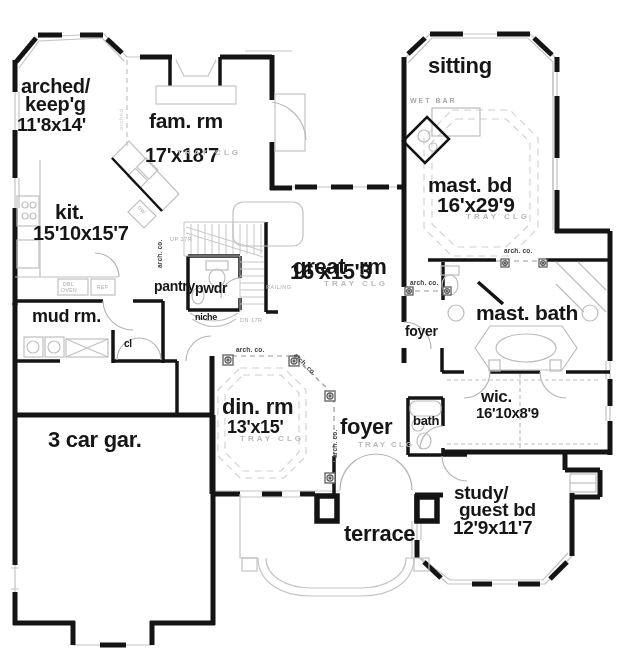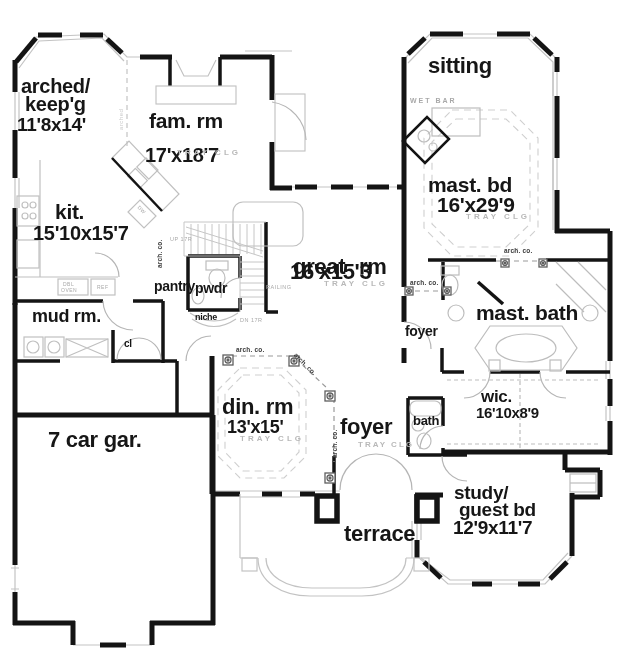--- a/index.html
+++ b/index.html
@@ -291,21 +291,21 @@
 
   <div class="lbl" style="left:413px;top:414px;font-size:13px;">bath</div>
 
   <div class="lbl" style="left:222px;top:396px;font-size:22px;">din. rm</div>
   <div class="lbl" style="left:227px;top:418px;font-size:18px;">13'x15'</div>
   <div class="clg" style="left:225px;top:435px;">TRAY CLG</div>
 
   <div class="lbl" style="left:340px;top:416px;font-size:22px;">foyer</div>
   <div class="clg" style="left:343px;top:441px;letter-spacing:2px;">TRAY CLG</div>
 
-  <div class="lbl" style="left:48px;top:429px;font-size:22px;">7 car gar.</div>
+  <div class="lbl" style="left:48px;top:429px;font-size:22px;">3 car gar.</div>
 
   <div class="lbl" style="left:344px;top:523px;font-size:22px;">terrace</div>
 
   <div class="lbl" style="left:454px;top:483px;font-size:19px;">study/</div>
   <div class="lbl" style="left:459px;top:500px;font-size:19px;">guest bd</div>
   <div class="lbl" style="left:453px;top:518px;font-size:19px;">12'9x11'7</div>
 
   <div class="tiny" style="left:410px;top:97px;font-size:7px;letter-spacing:2px;font-weight:700;">WET BAR</div>
 
   <div class="ann rot" style="left:157px;top:268px;transform:rotate(-90deg);">arch. co.</div>

